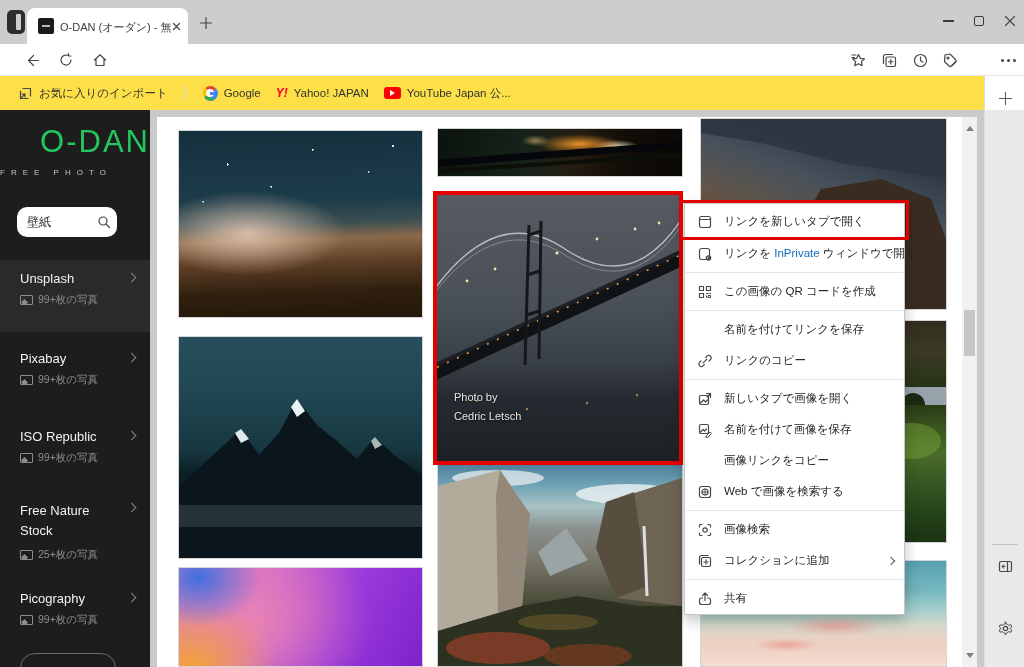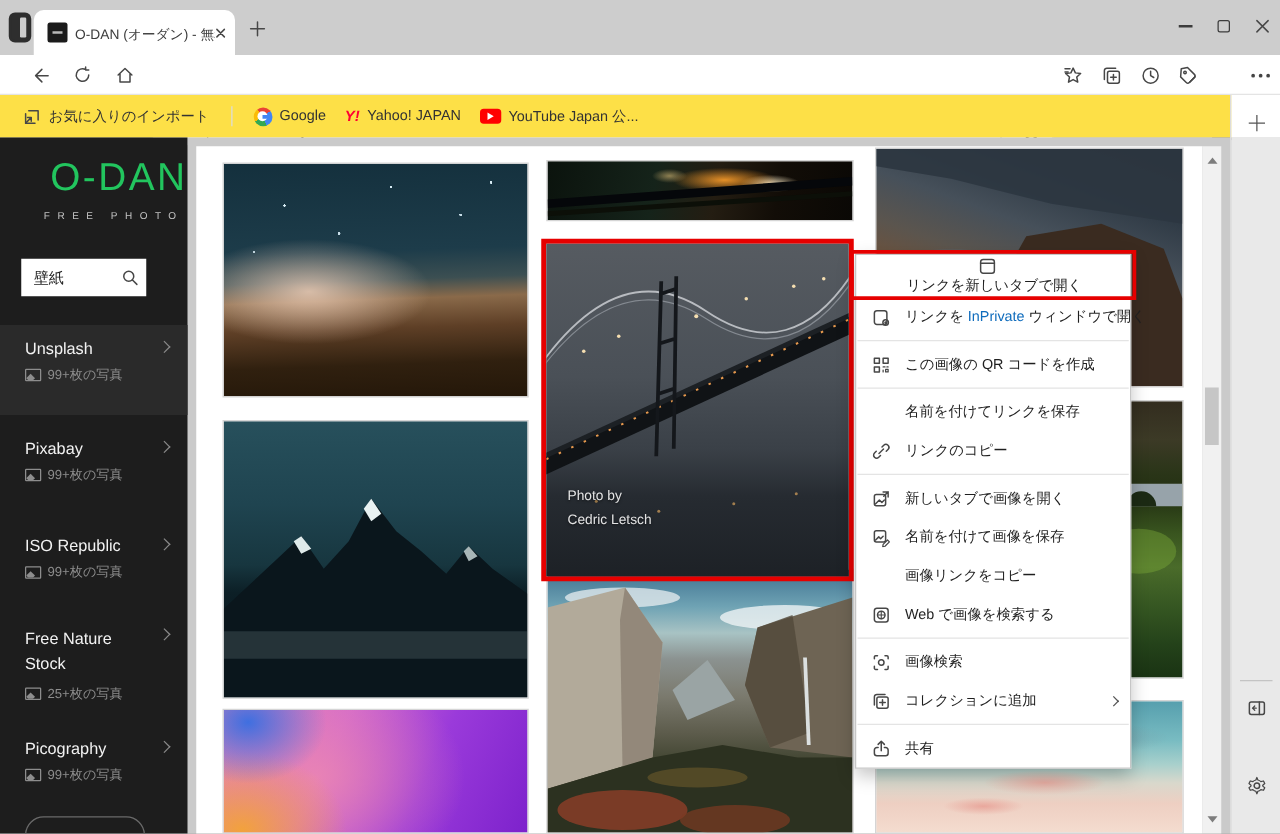--- a/index.html
+++ b/index.html
@@ -57,22 +57,22 @@
   .rail{left:984px;top:76px;width:40px;height:591px;border-left:1px solid #dcdcdc;background:linear-gradient(#ffffff 0 34px,#e9e9e9 34px);}
   .rail-ic{position:absolute;left:8px;width:24px;height:24px;display:flex;align-items:center;justify-content:center;}
   .plus{position:relative;width:13px;height:13px;}
   .plus::before{content:"";position:absolute;left:0;top:6px;width:13px;height:1.5px;background:#555;}
   .plus::after{content:"";position:absolute;left:6px;top:0;width:1.5px;height:13px;background:#555;}
   .rail-div{position:absolute;left:7px;top:468px;width:26px;height:1px;background:#c4c4c4;}
 
   
   .odan{left:0;top:110px;width:150px;height:557px;background:#1d1d1d;}
   .logo{left:0;top:14px;width:150px;text-align:right;color:#22c55e;font-size:31px;font-weight:100;letter-spacing:2px;}
-  .logo-sub{left:0;top:58px;width:182px;text-align:center;color:#c2c2c2;font-size:8px;letter-spacing:6px;}
-  .searchbox{left:17px;top:97px;width:100px;height:30px;background:#fff;border-radius:0;display:flex;align-items:center;}
+  .logo-sub{left:0;top:58px;width:182px;text-align:left;color:#c2c2c2;font-size:8px;letter-spacing:6px;}
+  .searchbox{left:17px;top:97px;width:100px;height:30px;background:#fff;border-radius:10px;display:flex;align-items:center;}
   .searchbox input{border:0;outline:0;width:70px;margin-left:8px;font-size:12px;color:#222;font-family:inherit;background:transparent;}
   .src{position:absolute;left:0;width:150px;padding:11px 0 0 20px;}
   .src-sel{background:#2a2a2a;}
   .src-name{font-size:13px;color:#f2f2f2;}
   .src-count{margin-top:7px;display:flex;align-items:center;gap:5px;font-size:10.5px;color:#8d8d8d;}
   .chev{position:absolute;right:15px;top:14px;width:7px;height:7px;border-right:1.6px solid #8a8a8a;border-top:1.6px solid #8a8a8a;transform:rotate(45deg);}
   .pic-ic{width:13px;height:10px;border:1px solid #8d8d8d;border-radius:1px;position:relative;overflow:hidden;}
   .pic-ic::after{content:"";position:absolute;left:1px;top:4px;width:5px;height:5px;background:#8d8d8d;transform:rotate(45deg);}
   .more-btn{left:20px;top:543px;width:96px;height:30px;border:1px solid #6a6a6a;border-radius:15px;}
 
@@ -110,21 +110,21 @@
     background:linear-gradient(180deg,#332d1f 0%,#3c3a26 14%,#2a3518 26%,#233012 34%,#39551f 48%,#4a6b2a 60%,#365722 74%,#24421a 88%,#1a3313 100%);}
   .img-sky{left:700px;top:560px;width:247px;height:107px;
     background:radial-gradient(70px 14px at 55% 62%,rgba(233,160,150,.8),transparent 70%),
       radial-gradient(46px 10px at 35% 80%,rgba(230,150,140,.7),transparent 70%),
       radial-gradient(90px 18px at 70% 28%,rgba(120,140,150,.45),transparent 70%),
       linear-gradient(180deg,#569fae 0%,#79bcc2 30%,#a8d0cc 48%,#d8d8cc 62%,#eecfc2 78%,#f4dccf 100%);}
 
   
   .cmenu{left:684px;top:203px;width:221px;background:#fff;border:1px solid #c6c6c6;box-shadow:0 5px 14px rgba(0,0,0,.25);z-index:10;padding-top:1px;}
   .cm-item{display:flex;align-items:center;height:31px;padding:0 10px 0 12px;font-size:11.5px;color:#1f1f1f;}
-  .cm-item.first{height:33px;flex-direction:column;}
+  .cm-item.first{height:33px;}
   .cm-ic{width:16px;height:16px;margin-right:11px;flex:none;}
   .cm-sep{height:1px;background:#e4e4e4;margin:3px 1px;}
   .cm-label{white-space:nowrap;}
   .brand{color:#0f6cbd;}
   .cm-chev{margin-left:auto;width:6px;height:6px;border-right:1.4px solid #555;border-top:1.4px solid #555;transform:rotate(45deg);}
   .anno-item{left:680px;top:200px;width:229px;height:40px;border:3px solid #e60000;z-index:20;pointer-events:none;}
   svg.ic{stroke:#474747;fill:none;stroke-width:1.2;stroke-linecap:round;stroke-linejoin:round;}
 </style>
 </head>
 <body>

